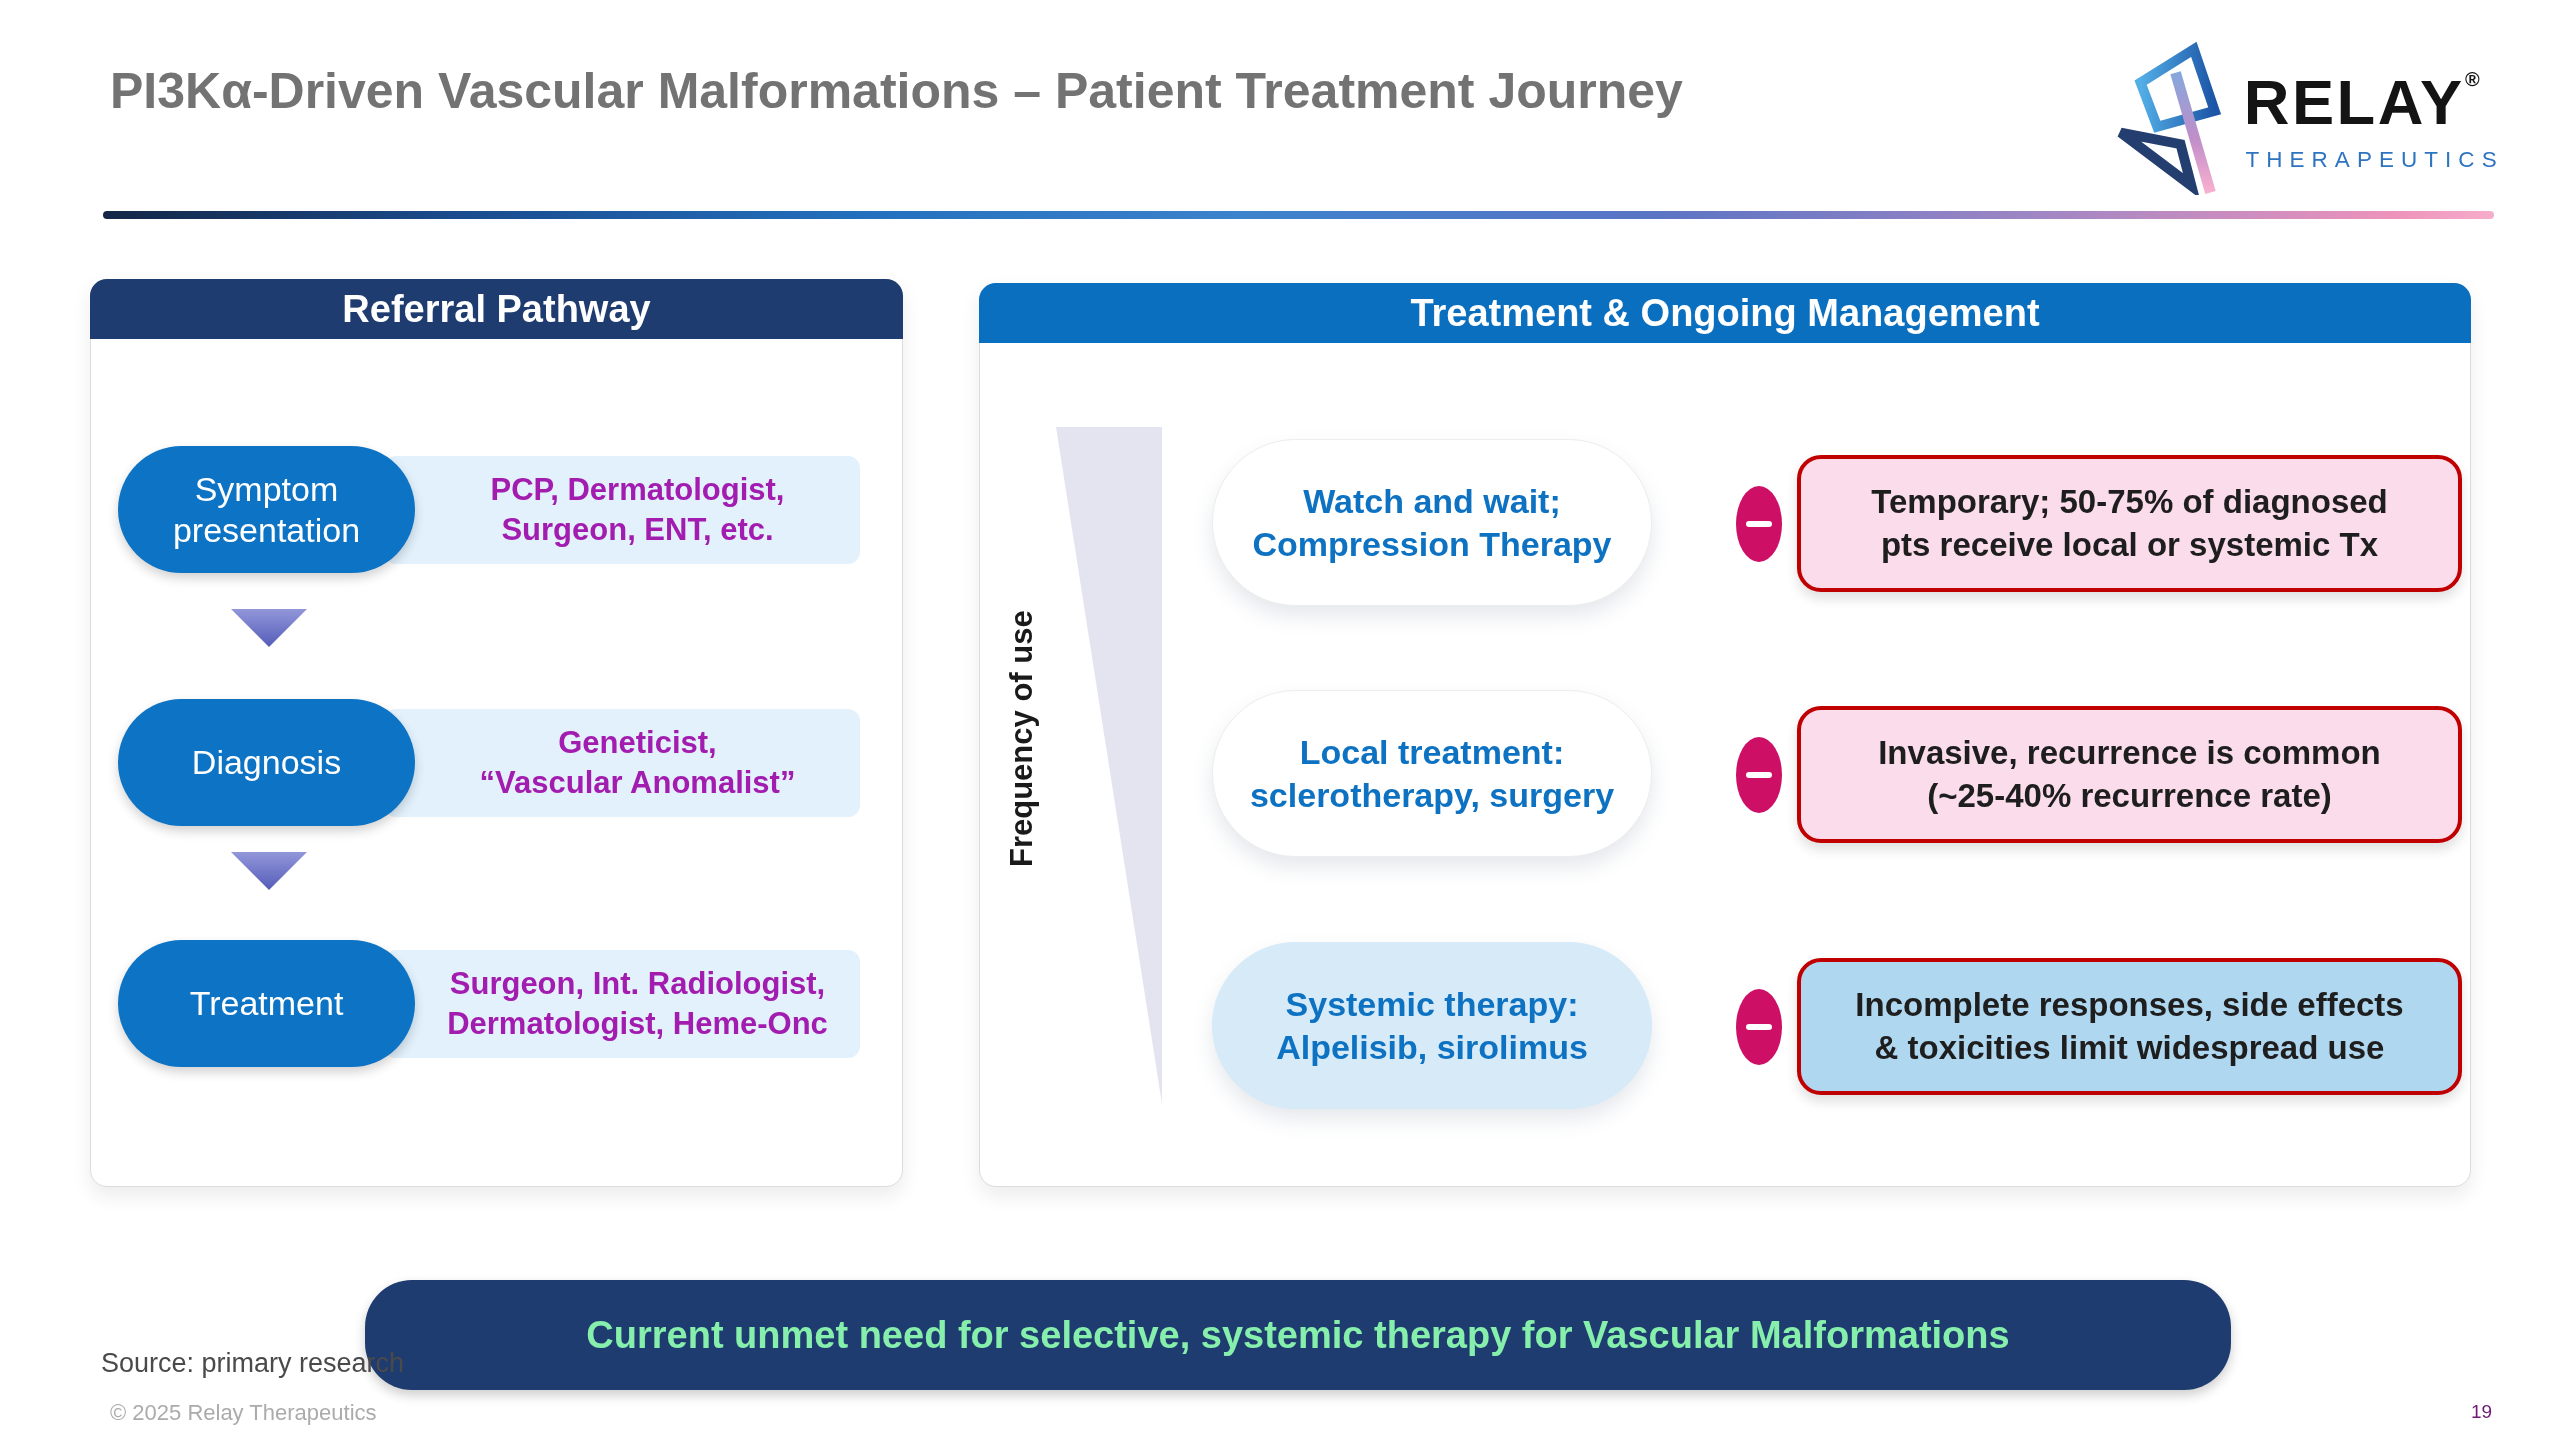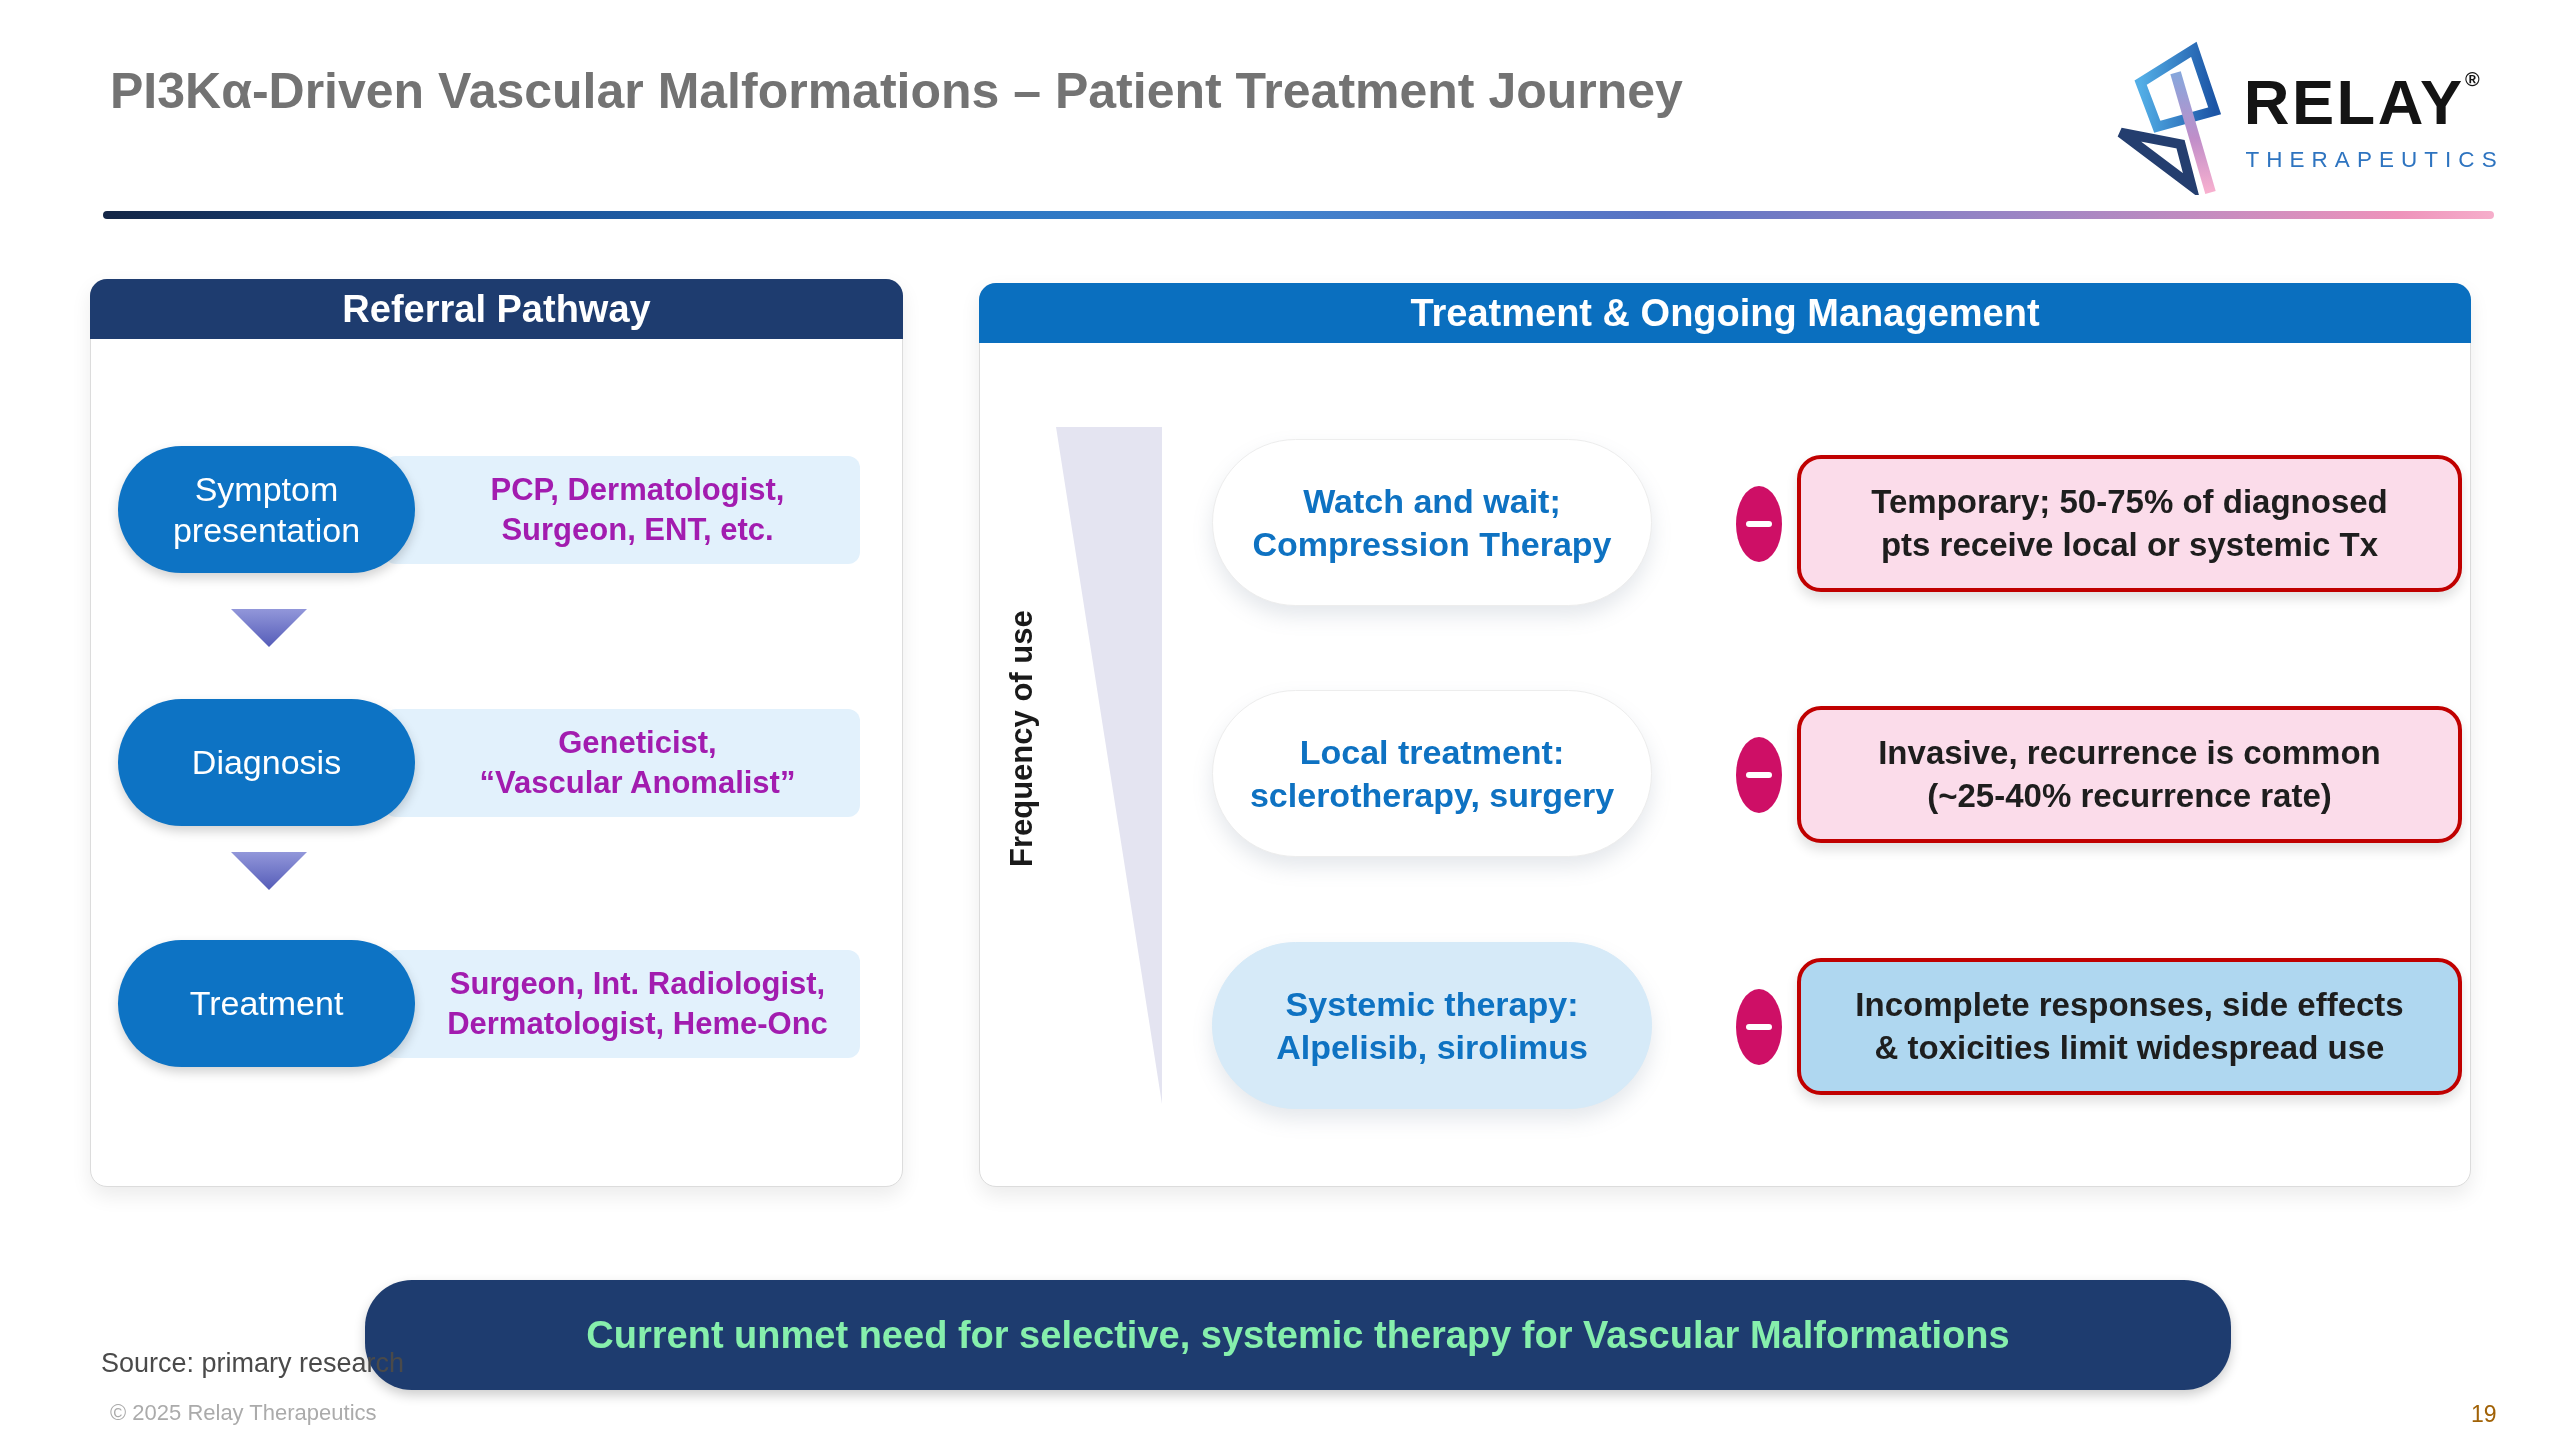--- a/index.html
+++ b/index.html
@@ -98,21 +98,21 @@
 
   
   .banner{
     position:absolute; left:365px; top:1256px; width:1866px; height:110px;
     background:#1E3C6F; border-radius:47px; box-shadow:0 5.2px 12px rgba(0,0,0,.2);
     display:flex; align-items:center; justify-content:center;
     color:#86efac; font-size:38px; font-weight:bold;margin-top:24px;
   }
   .source{position:absolute; left:101px; top:1348px; font-size:27px; color:#4A4A4A;}
   .copyright{position:absolute; left:110px; top:1400px; font-size:22px; color:#ABABAB;}
-  .page-number{position:absolute; left:2471px; top:1401px; font-size:23px; color:#a16207;}
+  .page-number{position:absolute; left:2471px; top:1401px; font-size:19px; color:#701a75;}
 </style>
 </head>
 <body>
 
 <div class="slide">
 
   <div class="title">PI3Kα-Driven Vascular Malformations – Patient Treatment Journey</div>
 
   <svg class="logo" viewBox="0 0 470 185" xmlns="http://www.w3.org/2000/svg">
     <defs>

